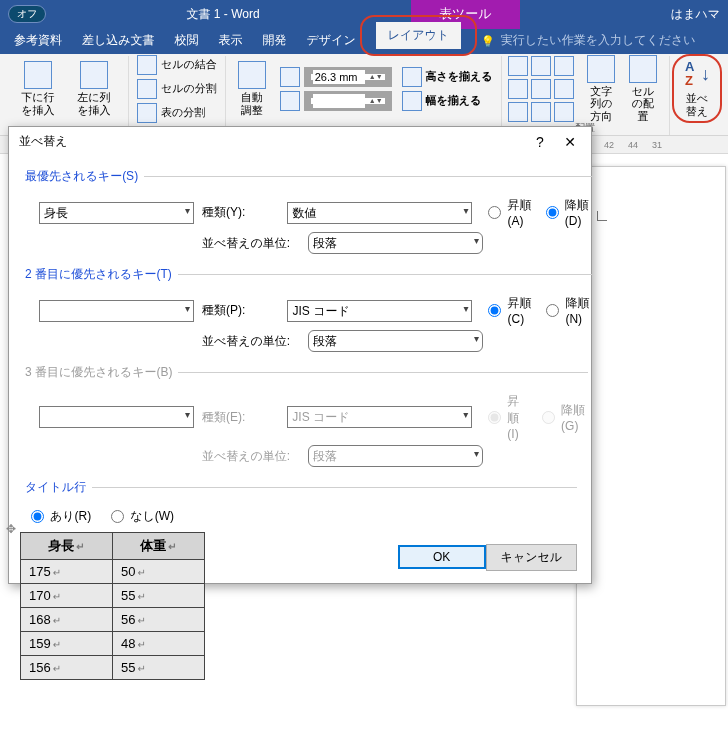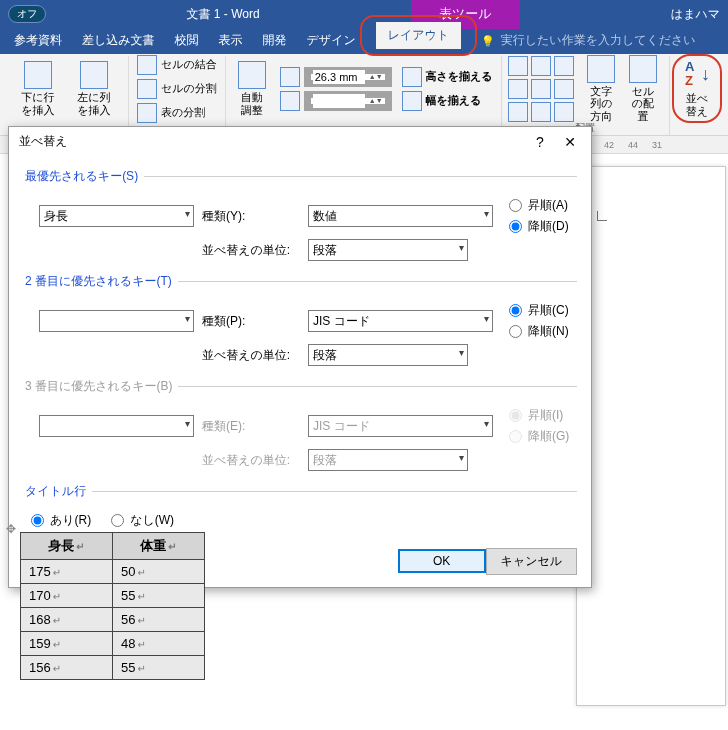--- a/index.html
+++ b/index.html
@@ -207,24 +207,24 @@
   }
   .sel-wrap {
     position:relative; display:inline-block;
   }
   .sel-wrap::after {
     content:"▾"; position:absolute; right:4px; top:3px;
     font-size:10px; color:#444; pointer-events:none;
   }
   .key-combo { width: 155px; margin-left: 8px;}
   .type-combo { width: 185px; }
-  .unit-combo { width: 160px; }
+  .unit-combo { width: 175px; border-radius: 6px; }
 
   .radio-col {
-    display:flex; flex-direction:column; gap:4px;
+    display:flex; flex-direction:row; gap:12px;
     margin-left: auto;
     margin: 0;
     padding-left: 8px;
   }
   .radio { display:flex; align-items:center; gap:4px; }
   input[type=radio]{ margin:0 2px 0 0; }
 
   .disabled, .disabled * { color:#9d9d9d !important; }
   .disabled .sel { color:#9d9d9d; }
   .disabled input[type=radio] { opacity:0.55; }

